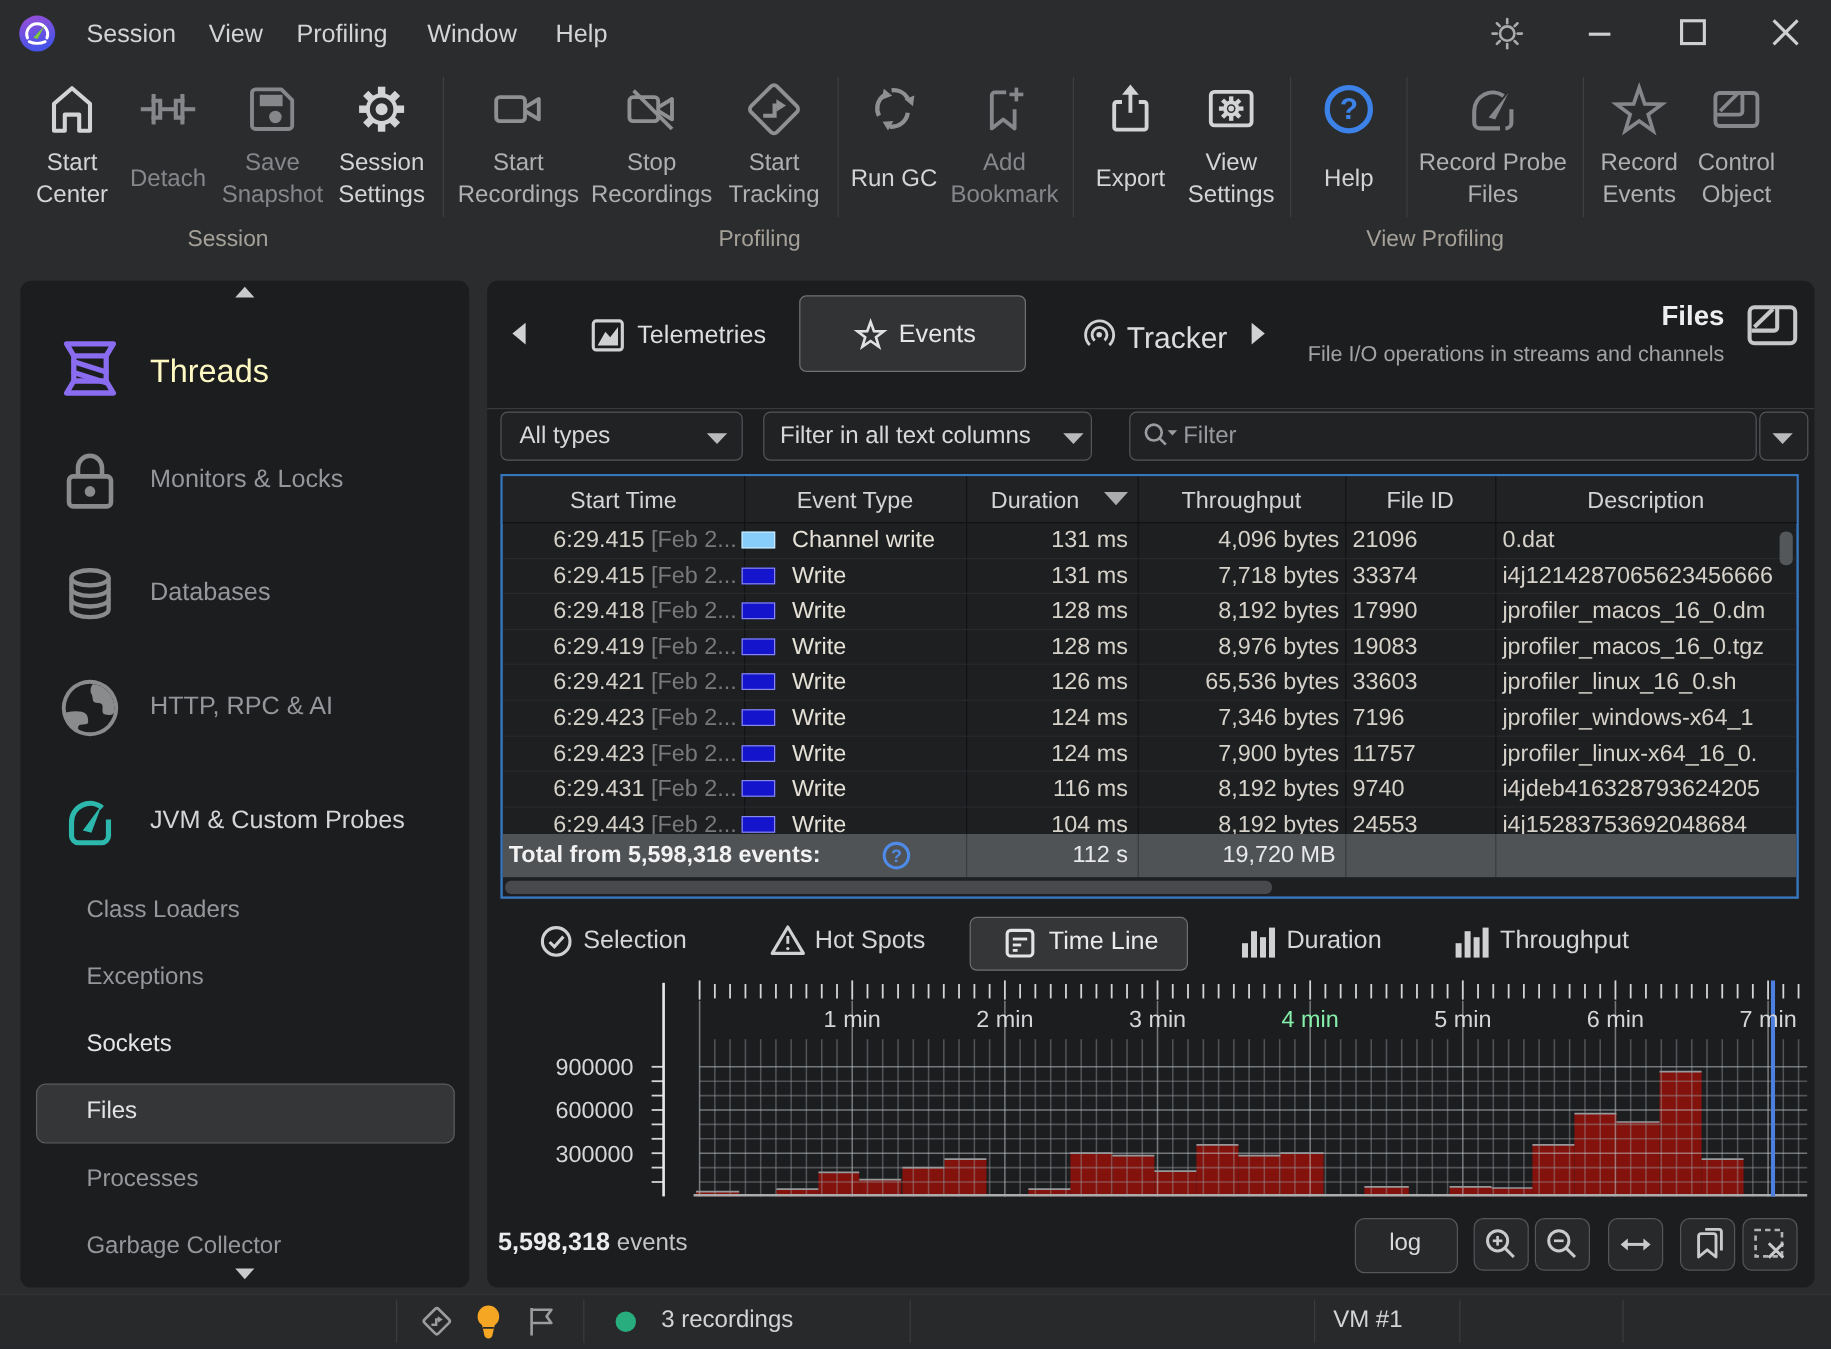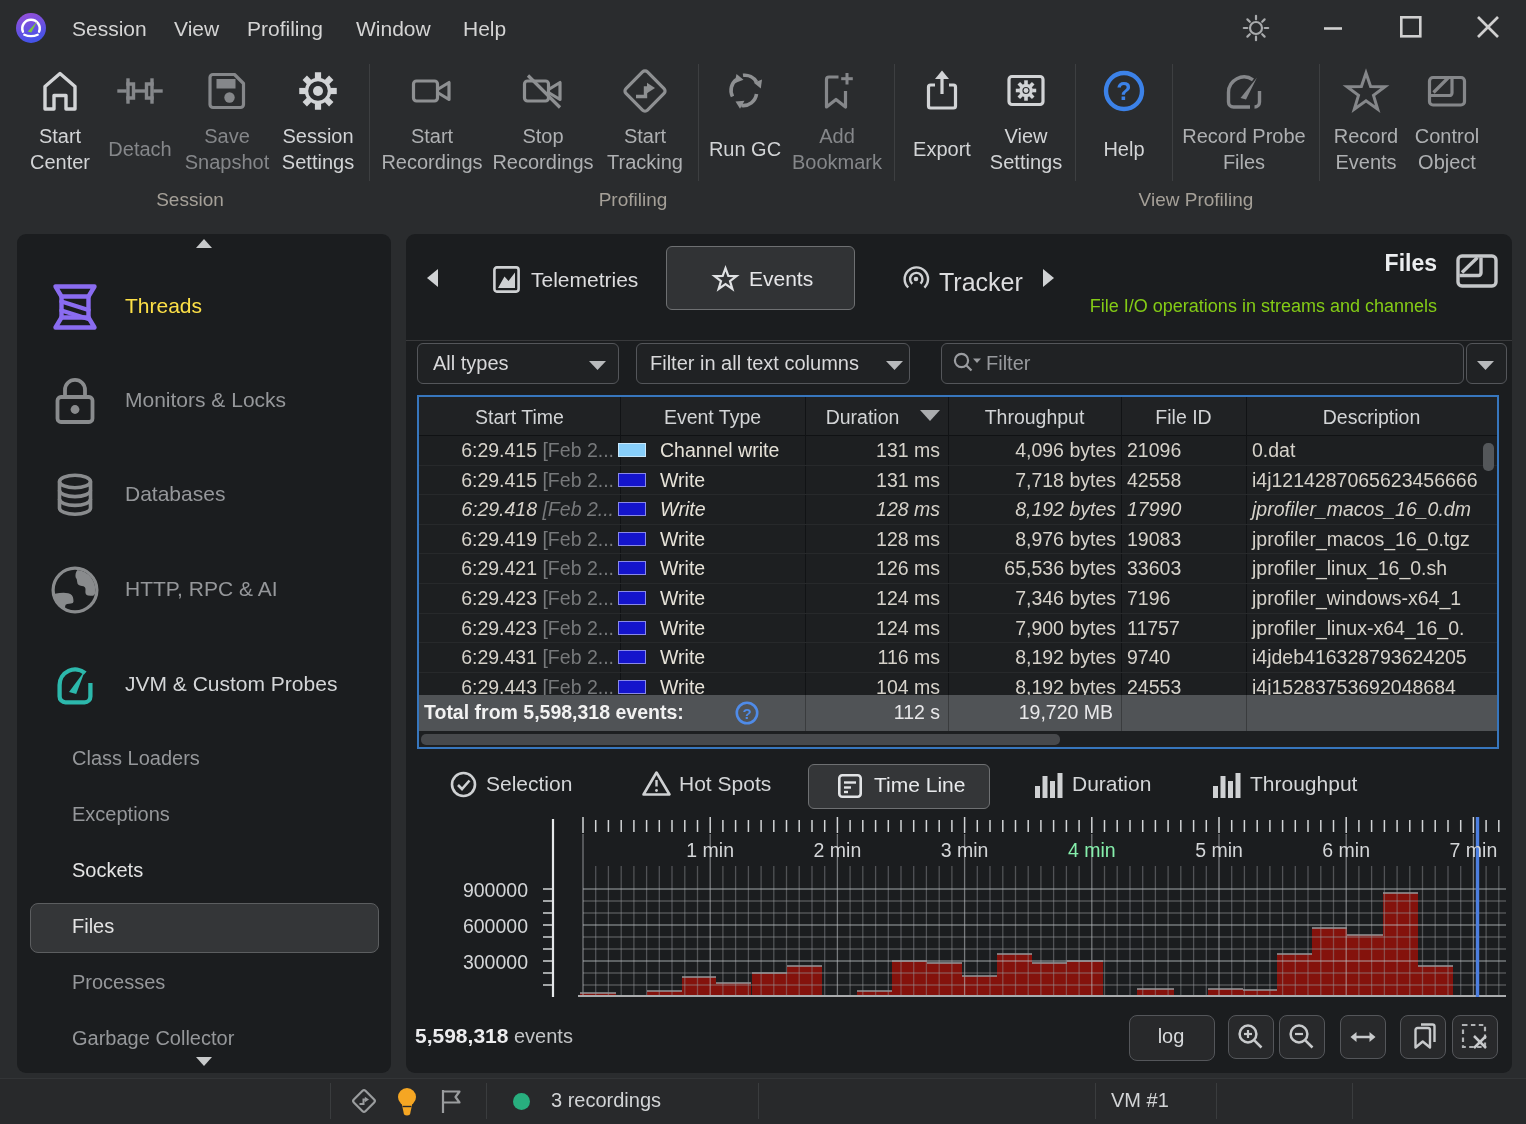--- a/index.html
+++ b/index.html
@@ -207,21 +207,21 @@
     <path d="M0 0 L8 9 L16 0 Z" fill="#c8cacb"></path>
   </svg>
 <svg class="abs " style="left:50px;top:282px" width="50" height="50" viewBox="0 0 50 50" fill="none">
     <g stroke="#8a6cf0" stroke-width="4.4" stroke-linejoin="round" stroke-linecap="round">
 <path d="M5.5 4.5 H44.5 L38.5 14.5 H11.5 Z"></path>
 <path d="M11.5 35.5 H38.5 L44.5 45.5 H5.5 Z"></path>
 <path d="M11.5 14.5 V35.5 M38.5 14.5 V35.5"></path>
 <path d="M11.5 19.5 L38.5 28 M11.5 28.5 L38.5 37"></path>
     </g>
   </svg>
-<div class="t" style="left:125px;top:294px;font-size:21px;color:#fde047;font-weight:400;">Threads</div>
+<div class="t" style="left:125px;top:294px;font-size:27px;color:#fef9c3;font-weight:400;">Threads</div>
 <svg class="abs " style="left:50px;top:376px" width="50" height="50" viewBox="0 0 50 50" fill="none">
     <g stroke="#898b8d" stroke-width="3.8">
 <rect x="7.5" y="21" width="35" height="25" rx="3.5"></rect>
 <path d="M15 21 V13.8 a10 10 0 0 1 20 0 V21"></path>
     </g>
 <circle cx="25" cy="33.5" r="4.4" fill="#898b8d"></circle>
   </svg>
 <div class="t" style="left:125px;top:388px;font-size:21px;color:#95979a;font-weight:400;">Monitors &amp; Locks</div>
 <svg class="abs " style="left:50px;top:470px" width="50" height="50" viewBox="0 0 50 50" fill="none">
     <g stroke="#898b8d" stroke-width="3.6">
@@ -278,21 +278,21 @@
   </svg>
 <div class="t" style="left:939px;top:268px;font-size:25px;color:#dcdcde;font-weight:400;">Tracker</div>
 <div class="t" style="left:1437px;top:250px;transform:translateX(-100%);font-size:23px;color:#eceef0;font-weight:700;">Files</div>
 <svg class="abs " style="left:1456px;top:252px" width="42" height="37" viewBox="0 0 42 37" fill="none">
     <g stroke="#c5c7c9" stroke-width="3.4" stroke-linejoin="round">
 <rect x="2" y="4" width="38" height="30" rx="4"></rect>
 <path d="M3.5 23.5 H22.5 a2.5 2.5 0 0 0 2.5 -2.5 V5.5"></path>
 <path d="M6 20.5 L21.5 5.5"></path>
     </g>
   </svg>
-<div class="t" style="left:1437px;top:296px;transform:translateX(-100%);font-size:18px;color:#84cc16;font-weight:400;">File I/O operations in streams and channels</div>
+<div class="t" style="left:1437px;top:285px;transform:translateX(-100%);font-size:18px;color:#a3a3a3;font-weight:400;">File I/O operations in streams and channels</div>
 <div class="abs" style="left:406px;top:340px;width:1106px;height:1px;background:#38393b"></div>
 <div class="abs" style="left:417px;top:343px;width:200px;height:39px;border:1px solid #54565a;border-radius:6px;background:#202224;"></div>
 <div class="t" style="left:433px;top:352px;font-size:20px;color:#d8d8da;font-weight:400;">All types</div>
 <svg class="abs " style="left:589px;top:361px" width="17" height="9" viewBox="0 0 17 9" fill="none">
     <path d="M0 0 H17 L8.5 9 Z" fill="#b8babc"></path>
   </svg>
 <div class="abs" style="left:636px;top:343px;width:272px;height:39px;border:1px solid #54565a;border-radius:6px;background:#202224;"></div>
 <div class="t" style="left:650px;top:352px;font-size:20px;color:#d8d8da;font-weight:400;">Filter in all text columns</div>
 <svg class="abs " style="left:886px;top:361px" width="17" height="9" viewBox="0 0 17 9" fill="none">
     <path d="M0 0 H17 L8.5 9 Z" fill="#b8babc"></path>
@@ -333,24 +333,24 @@
 <div class="t r" style="right:381px;top:3px;font-size:19.5px;color:#d6d2ca;">4,096 bytes</div>
 <div class="t" style="left:708px;top:3px;font-size:19.5px;color:#d6d2ca;">21096</div>
 <div class="t" style="left:833px;top:3px;font-size:19.5px;color:#d6d2ca;">0.dat</div>
 </div>
 <div class="abs" style="left:0;top:29.6px;width:1078px;height:29.6px;border-bottom:1px solid #27292b;box-sizing:border-box;">
 <div class="t r" style="right:883px;top:3px;font-size:19.5px;color:#d6d2ca;">6:29.415 <span style="color:#77797b">[Feb 2...</span></div>
 <div class="abs" style="left:199px;top:7px;width:26px;height:12px;background:#1414cc;border:1.5px solid #8888e8;"></div>
 <div class="t" style="left:241px;top:3px;font-size:19.5px;color:#e6e2d8;">Write</div>
 <div class="t r" style="right:557px;top:3px;font-size:19.5px;color:#d6d2ca;">131 ms</div>
 <div class="t r" style="right:381px;top:3px;font-size:19.5px;color:#d6d2ca;">7,718 bytes</div>
-<div class="t" style="left:708px;top:3px;font-size:19.5px;color:#d6d2ca;">42558</div>
+<div class="t" style="left:708px;top:3px;font-size:19.5px;color:#d6d2ca;">33374</div>
 <div class="t" style="left:833px;top:3px;font-size:19.5px;color:#d6d2ca;">i4j1214287065623456666</div>
 </div>
-<div class="abs" style="left:0;top:59.2px;width:1078px;height:29.6px;border-bottom:1px solid #27292b;box-sizing:border-box;font-style:italic;">
+<div class="abs" style="left:0;top:59.2px;width:1078px;height:29.6px;border-bottom:1px solid #27292b;box-sizing:border-box;">
 <div class="t r" style="right:883px;top:3px;font-size:19.5px;color:#d6d2ca;">6:29.418 <span style="color:#77797b">[Feb 2...</span></div>
 <div class="abs" style="left:199px;top:7px;width:26px;height:12px;background:#1414cc;border:1.5px solid #8888e8;"></div>
 <div class="t" style="left:241px;top:3px;font-size:19.5px;color:#e6e2d8;">Write</div>
 <div class="t r" style="right:557px;top:3px;font-size:19.5px;color:#d6d2ca;">128 ms</div>
 <div class="t r" style="right:381px;top:3px;font-size:19.5px;color:#d6d2ca;">8,192 bytes</div>
 <div class="t" style="left:708px;top:3px;font-size:19.5px;color:#d6d2ca;">17990</div>
 <div class="t" style="left:833px;top:3px;font-size:19.5px;color:#d6d2ca;">jprofiler_macos_16_0.dm</div>
 </div>
 <div class="abs" style="left:0;top:88.8px;width:1078px;height:29.6px;border-bottom:1px solid #27292b;box-sizing:border-box;">
 <div class="t r" style="right:883px;top:3px;font-size:19.5px;color:#d6d2ca;">6:29.419 <span style="color:#77797b">[Feb 2...</span></div>

